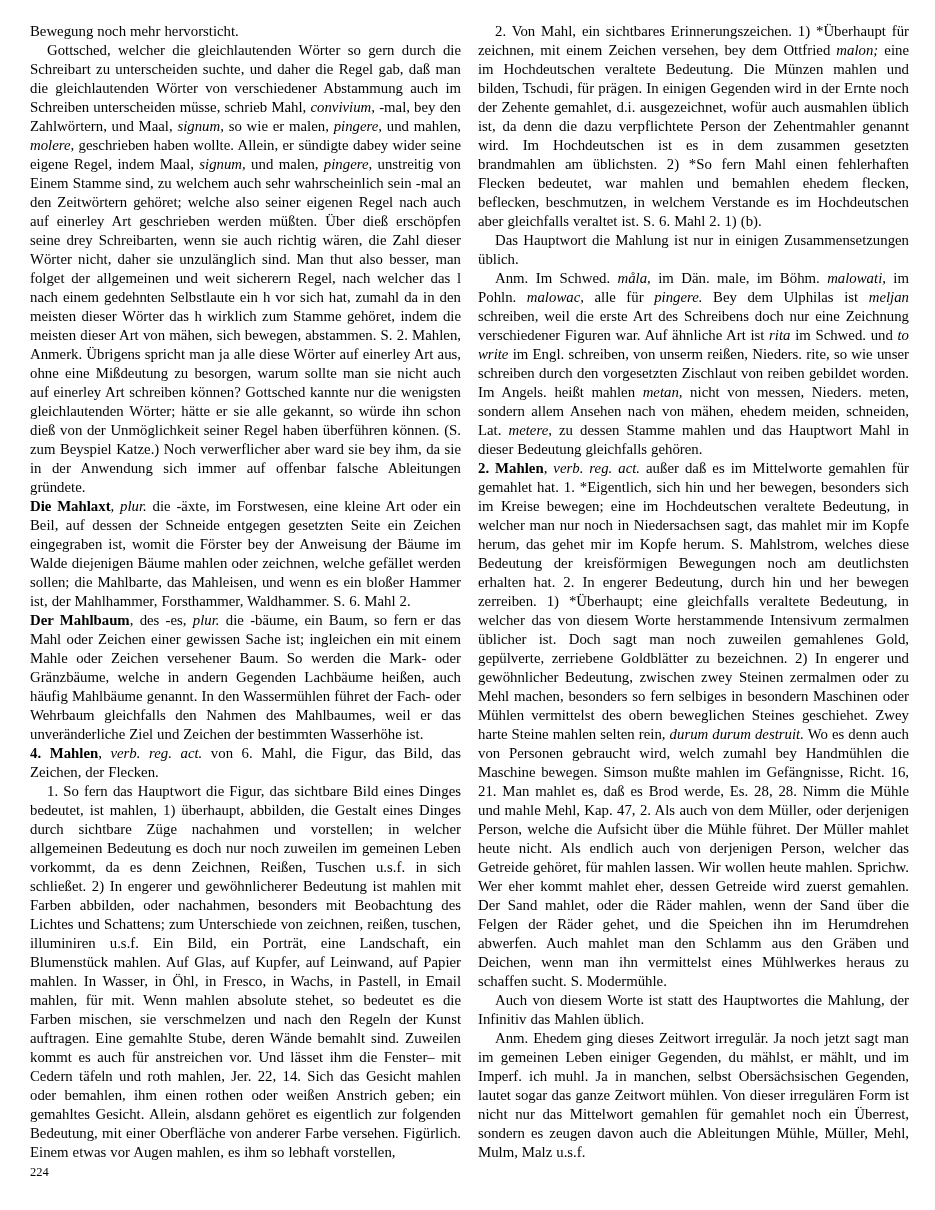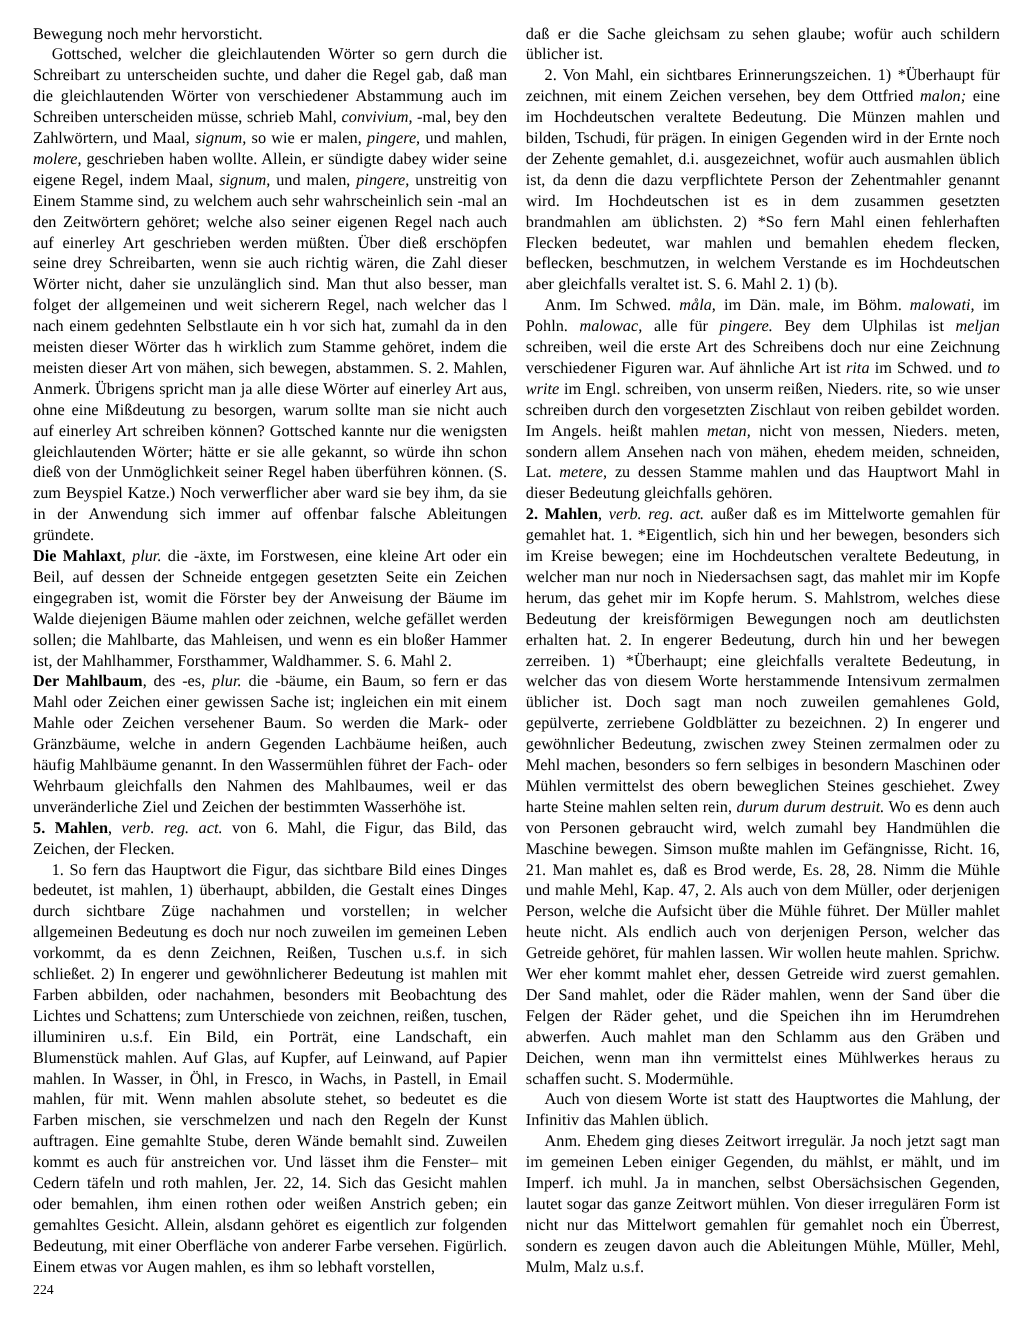--- a/index.html
+++ b/index.html
@@ -49,26 +49,26 @@
 </head>
 <body>
 
 <div class="page">
   <div class="cols">
     <div class="col" id="col-left">
         <p class="para plain"><span>Bewegung noch mehr hervorsticht.</span></p>
         <p class="para indent"><span>Gottsched, welcher die gleichlautenden Wörter so gern durch die Schreibart zu unterscheiden suchte, und daher die Regel gab, daß man die gleichlautenden Wörter von verschiedener Abstammung auch im Schreiben unterscheiden müsse, schrieb Mahl, </span><i>convivium,</i><span> -mal, bey den Zahlwörtern, und Maal, </span><i>signum,</i><span> so wie er malen, </span><i>pingere,</i><span> und mahlen, </span><i>molere,</i><span> geschrieben haben wollte. Allein, er sündigte dabey wider seine eigene Regel, indem Maal, </span><i>signum,</i><span> und malen, </span><i>pingere,</i><span> unstreitig von Einem Stamme sind, zu welchem auch sehr wahrscheinlich sein -mal an den Zeitwörtern gehöret; welche also seiner eigenen Regel nach auch auf einerley Art geschrieben werden müßten. Über dieß erschöpfen seine drey Schreibarten, wenn sie auch richtig wären, die Zahl dieser Wörter nicht, daher sie unzulänglich sind. Man thut also besser, man folget der allgemeinen und weit sicherern Regel, nach welcher das l nach einem gedehnten Selbstlaute ein h vor sich hat, zumahl da in den meisten dieser Wörter das h wirklich zum Stamme gehöret, indem die meisten dieser Art von mähen, sich bewegen, abstammen. S. 2. Mahlen, Anmerk. Übrigens spricht man ja alle diese Wörter auf einerley Art aus, ohne eine Mißdeutung zu besorgen, warum sollte man sie nicht auch auf einerley Art schreiben können? Gottsched kannte nur die wenigsten gleichlautenden Wörter; hätte er sie alle gekannt, so würde ihn schon dieß von der Unmöglichkeit seiner Regel haben überführen können. (S. zum Beyspiel Katze.) Noch verwerflicher aber ward sie bey ihm, da sie in der Anwendung sich immer auf offenbar falsche Ableitungen gründete.</span></p>
         <p class="para entry"><b>Die Mahlaxt</b><span>, </span><i>plur.</i><span> die -äxte, im Forstwesen, eine kleine Art oder ein Beil, auf dessen der Schneide entgegen gesetzten Seite ein Zeichen eingegraben ist, womit die Förster bey der Anweisung der Bäume im Walde diejenigen Bäume mahlen oder zeichnen, welche gefället werden sollen; die Mahlbarte, das Mahleisen, und wenn es ein bloßer Hammer ist, der Mahlhammer, Forsthammer, Waldhammer. S. 6. Mahl 2.</span></p>
         <p class="para entry"><b>Der Mahlbaum</b><span>, des -es, </span><i>plur.</i><span> die -bäume, ein Baum, so fern er das Mahl oder Zeichen einer gewissen Sache ist; ingleichen ein mit einem Mahle oder Zeichen versehener Baum. So werden die Mark- oder Gränzbäume, welche in andern Gegenden Lachbäume heißen, auch häufig Mahlbäume genannt. In den Wassermühlen führet der Fach- oder Wehrbaum gleichfalls den Nahmen des Mahlbaumes, weil er das unveränderliche Ziel und Zeichen der bestimmten Wasserhöhe ist.</span></p>
-        <p class="para entry"><b>5. Mahlen</b><span>, </span><i>verb. reg. act.</i><span> von 6. Mahl, die Figur, das Bild, das Zeichen, der Flecken.</span></p>
+        <p class="para entry"><b>4. Mahlen</b><span>, </span><i>verb. reg. act.</i><span> von 6. Mahl, die Figur, das Bild, das Zeichen, der Flecken.</span></p>
         <p class="para indent"><span>1. So fern das Hauptwort die Figur, das sichtbare Bild eines Dinges bedeutet, ist mahlen, 1) überhaupt, abbilden, die Gestalt eines Dinges durch sichtbare Züge nachahmen und vorstellen; in welcher allgemeinen Bedeutung es doch nur noch zuweilen im gemeinen Leben vorkommt, da es denn Zeichnen, Reißen, Tuschen u.s.f. in sich schließet. 2) In engerer und gewöhnlicherer Bedeutung ist mahlen mit Farben abbilden, oder nachahmen, besonders mit Beobachtung des Lichtes und Schattens; zum Unterschiede von zeichnen, reißen, tuschen, illuminiren u.s.f. Ein Bild, ein Porträt, eine Landschaft, ein Blumenstück mahlen. Auf Glas, auf Kupfer, auf Leinwand, auf Papier mahlen. In Wasser, in Öhl, in Fresco, in Wachs, in Pastell, in Email mahlen, für mit. Wenn mahlen absolute stehet, so bedeutet es die Farben mischen, sie verschmelzen und nach den Regeln der Kunst auftragen. Eine gemahlte Stube, deren Wände bemahlt sind. Zuweilen kommt es auch für anstreichen vor. Und lässet ihm die Fenster– mit Cedern täfeln und roth mahlen, Jer. 22, 14. Sich das Gesicht mahlen oder bemahlen, ihm einen rothen oder weißen Anstrich geben; ein gemahltes Gesicht. Allein, alsdann gehöret es eigentlich zur folgenden Bedeutung, mit einer Oberfläche von anderer Farbe versehen. Figürlich. Einem etwas vor Augen mahlen, es ihm so lebhaft vorstellen,</span></p>
       </div>
     <div class="col" id="col-right">
-        <p class="para plain"><span>daß er die Sache gleichsam zu sehen glaube; wofür auch schildern üblicher ist.</span></p>
         <p class="para indent"><span>2. Von Mahl, ein sichtbares Erinnerungszeichen. 1) *Überhaupt für zeichnen, mit einem Zeichen versehen, bey dem Ottfried </span><i>malon;</i><span> eine im Hochdeutschen veraltete Bedeutung. Die Münzen mahlen und bilden, Tschudi, für prägen. In einigen Gegenden wird in der Ernte noch der Zehente gemahlet, d.i. ausgezeichnet, wofür auch ausmahlen üblich ist, da denn die dazu verpflichtete Person der Zehentmahler genannt wird. Im Hochdeutschen ist es in dem zusammen gesetzten brandmahlen am üblichsten. 2) *So fern Mahl einen fehlerhaften Flecken bedeutet, war mahlen und bemahlen ehedem flecken, beflecken, beschmutzen, in welchem Verstande es im Hochdeutschen aber gleichfalls veraltet ist. S. 6. Mahl 2. 1) (b).</span></p>
+        <p class="para indent"><span>Das Hauptwort die Mahlung ist nur in einigen Zusammensetzungen üblich.</span></p>
         <p class="para indent"><span>Anm. Im Schwed. </span><i>måla,</i><span> im Dän. male, im Böhm. </span><i>malowati,</i><span> im Pohln. </span><i>malowac,</i><span> alle für </span><i>pingere.</i><span> Bey dem Ulphilas ist </span><i>meljan</i><span> schreiben, weil die erste Art des Schreibens doch nur eine Zeichnung verschiedener Figuren war. Auf ähnliche Art ist </span><i>rita</i><span> im Schwed. und </span><i>to write</i><span> im Engl. schreiben, von unserm reißen, Nieders. rite, so wie unser schreiben durch den vorgesetzten Zischlaut von reiben gebildet worden. Im Angels. heißt mahlen </span><i>metan,</i><span> nicht von messen, Nieders. meten, sondern allem Ansehen nach von mähen, ehedem meiden, schneiden, Lat. </span><i>metere,</i><span> zu dessen Stamme mahlen und das Hauptwort Mahl in dieser Bedeutung gleichfalls gehören.</span></p>
         <p class="para entry"><b>2. Mahlen</b><span>, </span><i>verb. reg. act.</i><span> außer daß es im Mittelworte gemahlen für gemahlet hat. 1. *Eigentlich, sich hin und her bewegen, besonders sich im Kreise bewegen; eine im Hochdeutschen veraltete Bedeutung, in welcher man nur noch in Niedersachsen sagt, das mahlet mir im Kopfe herum, das gehet mir im Kopfe herum. S. Mahlstrom, welches diese Bedeutung der kreisförmigen Bewegungen noch am deutlichsten erhalten hat. 2. In engerer Bedeutung, durch hin und her bewegen zerreiben. 1) *Überhaupt; eine gleichfalls veraltete Bedeutung, in welcher das von diesem Worte herstammende Intensivum zermalmen üblicher ist. Doch sagt man noch zuweilen gemahlenes Gold, gepülverte, zerriebene Goldblätter zu bezeichnen. 2) In engerer und gewöhnlicher Bedeutung, zwischen zwey Steinen zermalmen oder zu Mehl machen, besonders so fern selbiges in besondern Maschinen oder Mühlen vermittelst des obern beweglichen Steines geschiehet. Zwey harte Steine mahlen selten rein, </span><i>durum durum destruit.</i><span> Wo es denn auch von Personen gebraucht wird, welch zumahl bey Handmühlen die Maschine bewegen. Simson mußte mahlen im Gefängnisse, Richt. 16, 21. Man mahlet es, daß es Brod werde, Es. 28, 28. Nimm die Mühle und mahle Mehl, Kap. 47, 2. Als auch von dem Müller, oder derjenigen Person, welche die Aufsicht über die Mühle führet. Der Müller mahlet heute nicht. Als endlich auch von derjenigen Person, welcher das Getreide gehöret, für mahlen lassen. Wir wollen heute mahlen. Sprichw. Wer eher kommt mahlet eher, dessen Getreide wird zuerst gemahlen. Der Sand mahlet, oder die Räder mahlen, wenn der Sand über die Felgen der Räder gehet, und die Speichen ihn im Herumdrehen abwerfen. Auch mahlet man den Schlamm aus den Gräben und Deichen, wenn man ihn vermittelst eines Mühlwerkes heraus zu schaffen sucht. S. Modermühle.</span></p>
         <p class="para indent"><span>Auch von diesem Worte ist statt des Hauptwortes die Mahlung, der Infinitiv das Mahlen üblich.</span></p>
         <p class="para indent"><span>Anm. Ehedem ging dieses Zeitwort irregulär. Ja noch jetzt sagt man im gemeinen Leben einiger Gegenden, du mählst, er mählt, und im Imperf. ich muhl. Ja in manchen, selbst Obersächsischen Gegenden, lautet sogar das ganze Zeitwort mühlen. Von dieser irregulären Form ist nicht nur das Mittelwort gemahlen für gemahlet noch ein Überrest, sondern es zeugen davon auch die Ableitungen Mühle, Müller, Mehl, Mulm, Malz u.s.f.</span></p>
       </div>
   </div>
   <div class="page-number">224</div>
 </div>
 
 </body></html>

